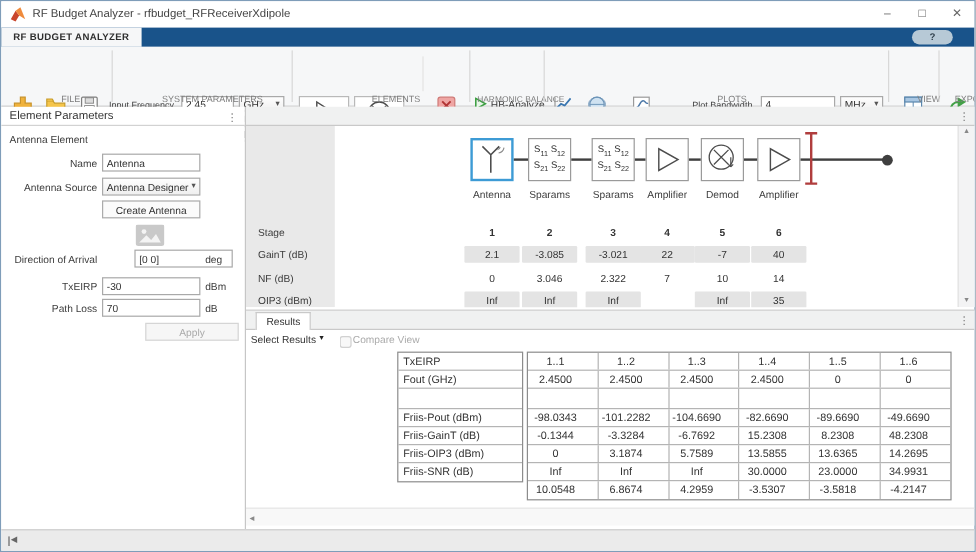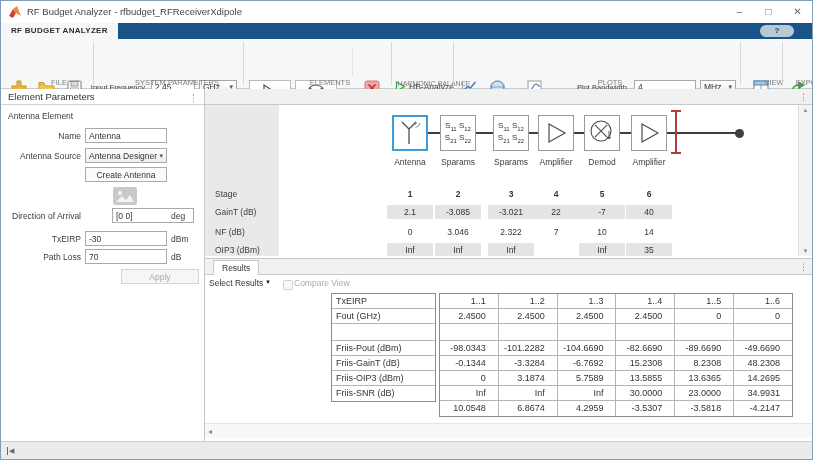--- a/index.html
+++ b/index.html
@@ -60,21 +60,21 @@
   .sval.bold{font-weight:bold;}
   .sval.chip{background:#e4e4e4;height:14px;line-height:14px;border-radius:1px;}
   .vscroll{position:absolute;right:2px;top:0;width:13px;height:151px;background:#f3f3f4;border-left:1px solid #e2e2e2;}
   .scrarrow{position:absolute;left:0;width:13px;text-align:center;font-size:6px;color:#888;}
   
   #respanel{position:absolute;left:204px;top:257px;width:609px;height:165px;background:#fff;border-top:1px solid #c6c6c6;box-sizing:border-box;}
   #resctrl{position:absolute;left:0;top:16px;width:100%;height:16px;}
   .rtbl{position:absolute;border:1px solid #8c8c8c;box-sizing:content-box;background:#fff;}
   .rrow{display:flex;border-bottom:1px solid #b4b4b4;box-sizing:border-box;}
   .rrow:last-child{border-bottom:none;}
-  .rcell{flex:1;border-right:1px solid #b4b4b4;font-size:9px;color:#333;text-align:right;padding-right:12px;
+  .rcell{flex:1;border-right:1px solid #b4b4b4;font-size:9px;color:#333;text-align:center;padding-right:12px;
          box-sizing:border-box;overflow:hidden;white-space:nowrap;}
   .rcell:last-child{border-right:none;}
   .rcell.lab{text-align:left;padding-left:4px;padding-right:2px;}
   #hscroll{position:absolute;left:204px;top:422px;width:609px;height:15px;background:#f8f8f8;border-top:1px solid #e5e5e5;box-sizing:border-box;}
   #bottombar{position:absolute;left:0;top:440px;width:813px;height:19px;background:#ebebeb;border-top:1px solid #cdcdcd;box-sizing:border-box;}
   svg{display:block;}
 </style>
 </head>
 <body>
 

